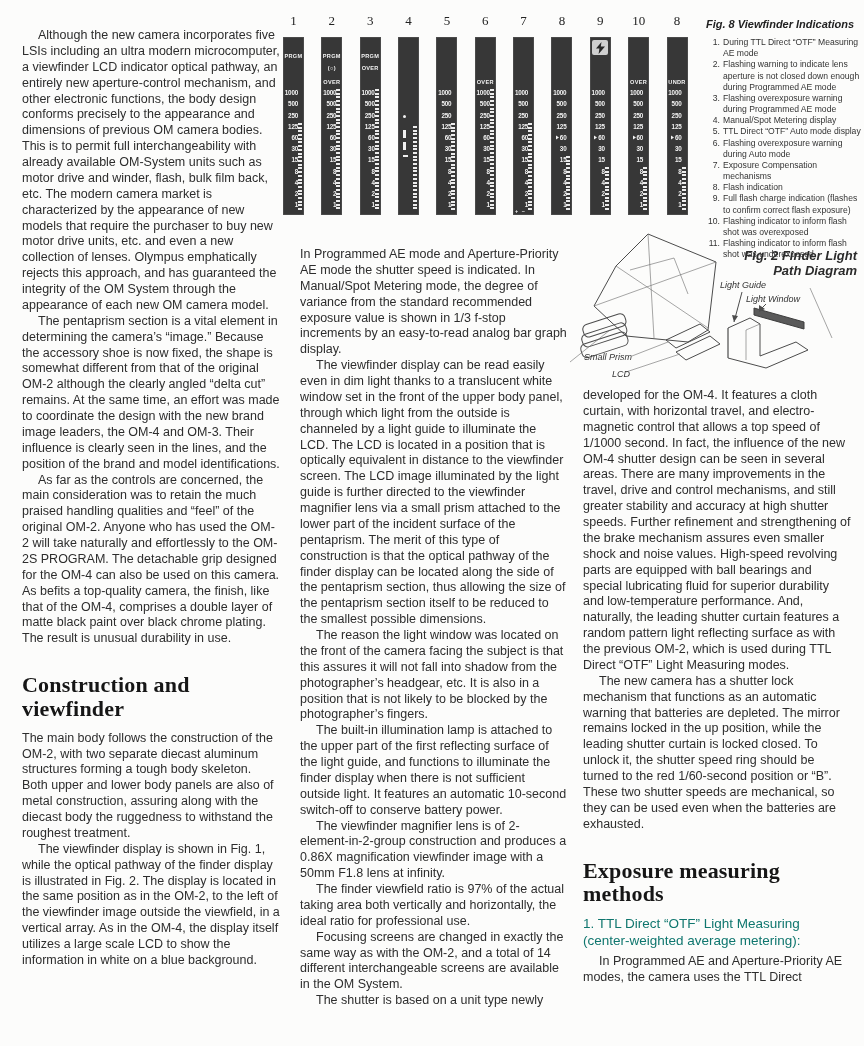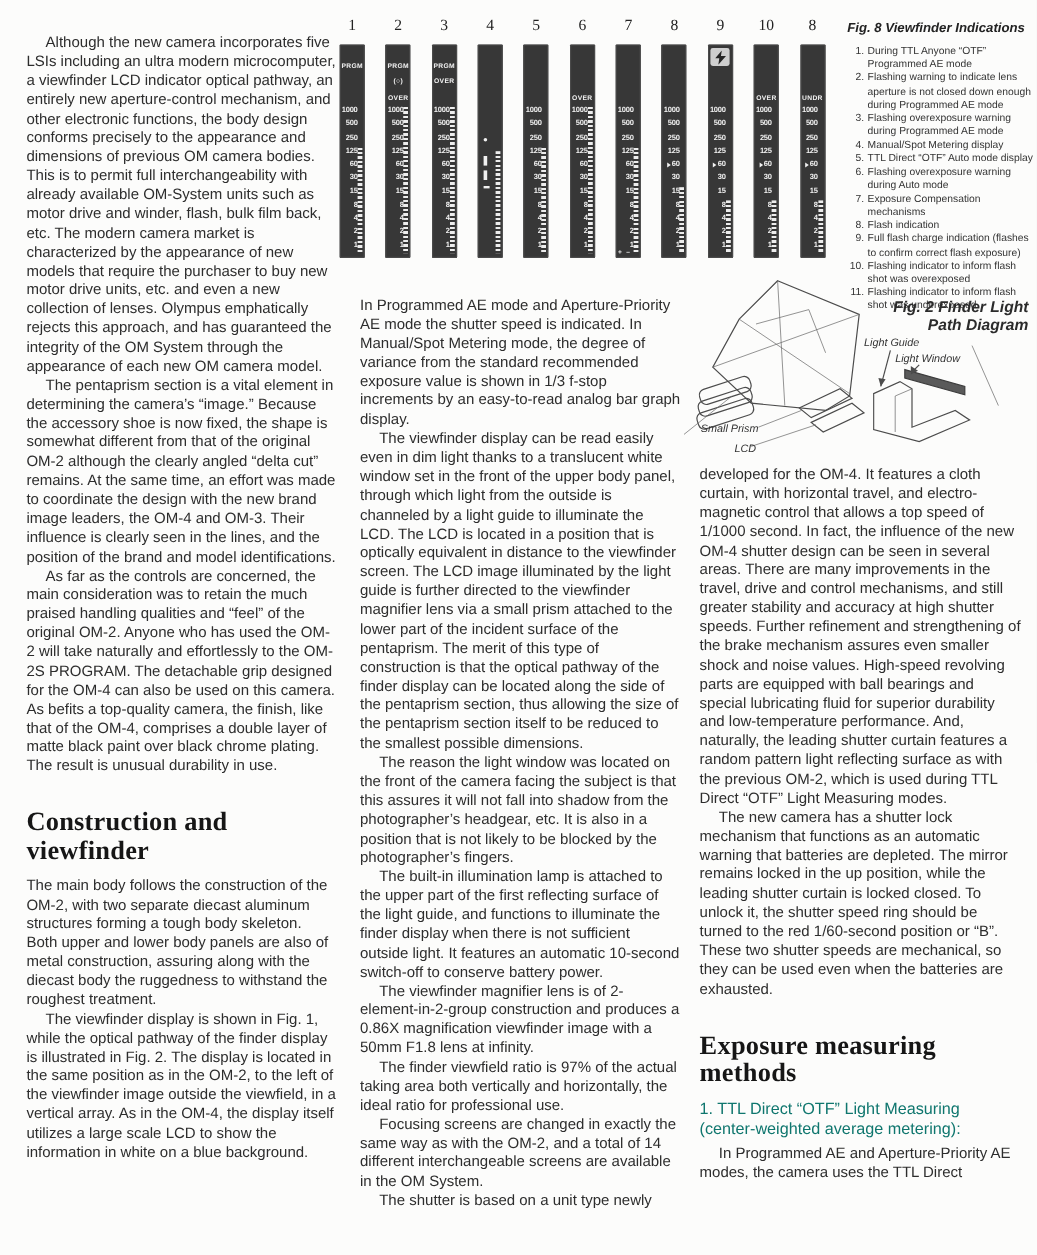--- a/index.html
+++ b/index.html
@@ -470,21 +470,21 @@
           <div class="tickstrip" style="top: 73.3%; bottom: 2.5%;"></div>
         </div>
       </div>
     </div>
 
   <div id="fig1" class="col">
     <div class="fig-title">Fig. 8  Viewfinder Indications</div>
     <div id="fig1-items">
         <div class="leg-row">
           <span class="leg-num">1.</span>
-          <span class="leg-text">During TTL Anyone “OTF” Programmed AE mode</span>
+          <span class="leg-text">During TTL Direct “OTF” Measuring AE mode</span>
         </div>
         <div class="leg-row">
           <span class="leg-num">2.</span>
           <span class="leg-text">Flashing warning to indicate lens aperture is not closed down enough during Programmed AE mode</span>
         </div>
         <div class="leg-row">
           <span class="leg-num">3.</span>
           <span class="leg-text">Flashing overexposure warning during Programmed AE mode</span>
         </div>
         <div class="leg-row">

